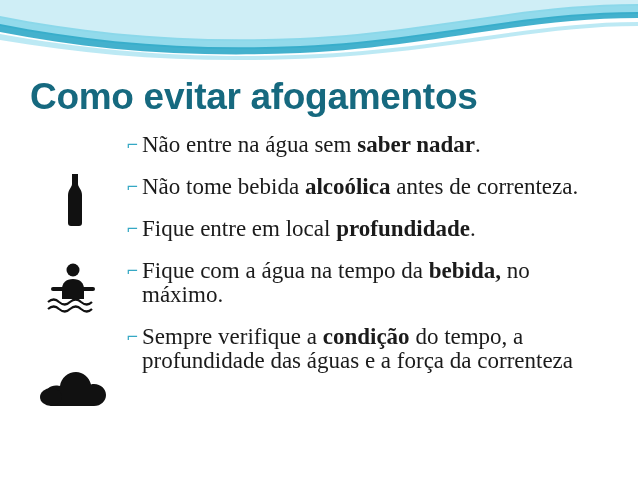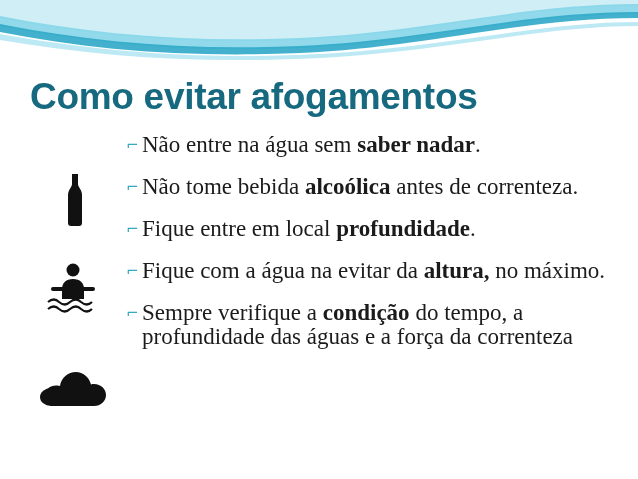--- a/index.html
+++ b/index.html
@@ -137,21 +137,21 @@
       <span class="bullet-text"><span>Não tome bebida </span><b>alcoólica</b><span> antes de correnteza.</span></span>
     </div>
 
     <div class="bullet">
       <span class="bullet-marker">⌐</span>
       <span class="bullet-text"><span>Fique entre em local </span><b>profundidade</b><span>.</span></span>
     </div>
 
     <div class="bullet">
       <span class="bullet-marker">⌐</span>
-      <span class="bullet-text"><span>Fique com a água na evitar da </span><b>altura,</b><span> no máximo.</span></span>
+      <span class="bullet-text"><span>Fique com a água na tempo da </span><b>bebida,</b><span> no máximo.</span></span>
     </div>
 
     <div class="bullet">
       <span class="bullet-marker">⌐</span>
       <span class="bullet-text"><span>Sempre verifique a </span><b>condição</b><span> do tempo, a profundidade das águas e a força da correnteza</span></span>
     </div>
 
   </div>
 </div>
 

